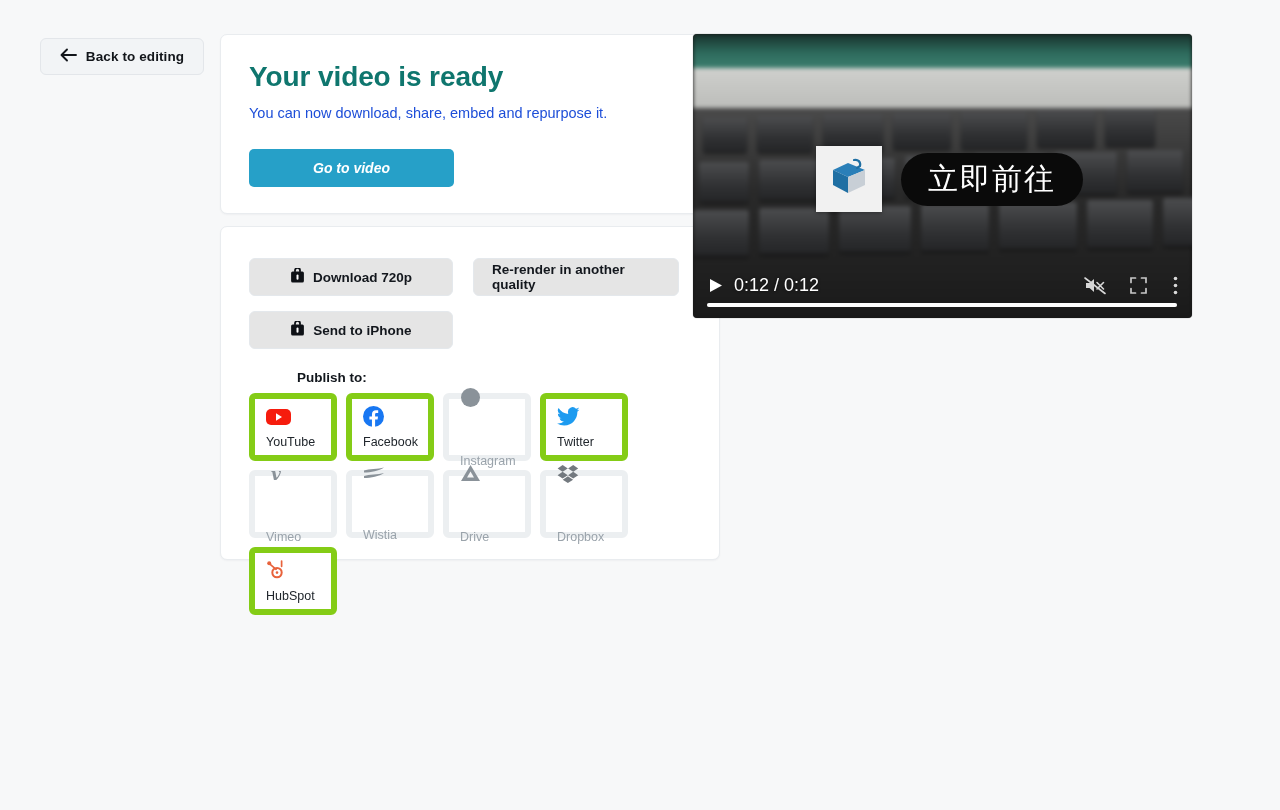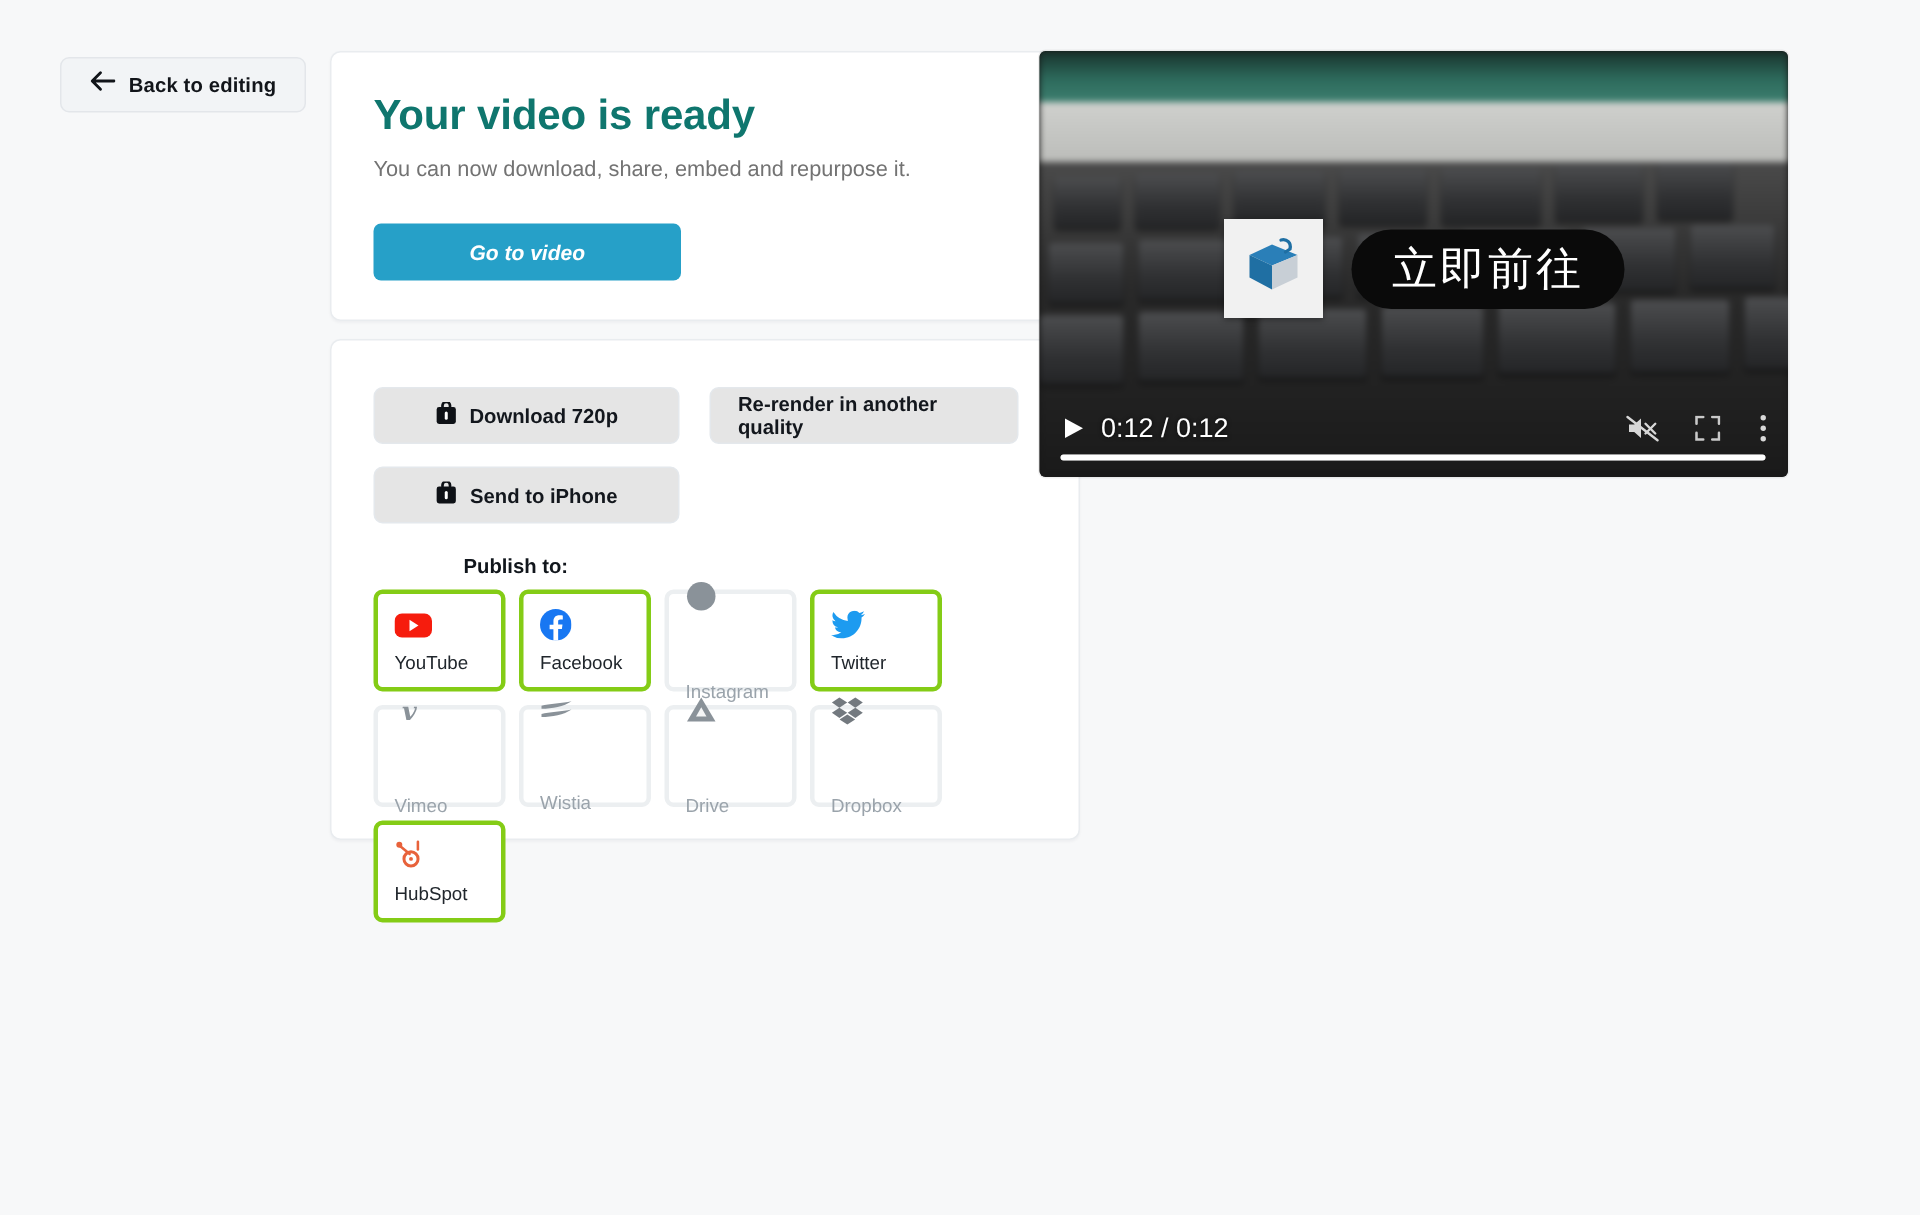--- a/index.html
+++ b/index.html
@@ -37,21 +37,21 @@
   }
   #card-ready { left: 220px; top: 34px; width: 500px; height: 180px; }
   #card-actions { left: 220px; top: 226px; width: 500px; height: 334px; }
 
   .card-title {
     position: absolute; left: 28px; top: 26px;
     font-size: 28px; font-weight: 700; color: #0f766e; letter-spacing: -.1px;
   }
   .card-sub {
     position: absolute; left: 28px; top: 70px;
-    font-size: 14.5px; color: #737373; text-align: right;
+    font-size: 14.5px; color: #1d4ed8; text-align: right;
   }
   .primary-btn {
     position: absolute; left: 28px; top: 114px;
     width: 205px; height: 38px;
     background: #26a0c8;
     border: none; border-radius: 5px;
     color: #ffffff; font-size: 14px; font-weight: 700;
     font-family: "Liberation Sans", sans-serif;
     cursor: pointer;
     display: flex; align-items: center; justify-content: center; font-style: italic;
@@ -68,31 +68,31 @@
     cursor: pointer;
     font-size: 13.5px; font-weight: 700; color: #13171d;
     padding: 0 18px;
   }
   #btn-download { left: 28px; top: 31px; width: 204px; }
   #btn-rerender { left: 252px; top: 31px; width: 206px; }
   #btn-iphone   { left: 28px; top: 84px; width: 204px; }
 
   
   .publish-label {
-    position: absolute; left: 40px; top: 143px;
+    position: absolute; left: 28px; top: 143px;
     font-size: 13.5px; font-weight: 700; color: #11161c; padding-left: 48px;
   }
   .tiles {
     position: absolute; left: 28px; top: 166px;
     display: flex; flex-wrap: wrap; gap: 9px; width: 444px;
   }
   .tile {
     width: 88px; height: 68px;
     background: #fff;
-    border: 3px solid #84cc16;
+    border: 6px solid #84cc16;
     border-radius: 6px;
     display: flex; flex-direction: column; align-items: flex-start;
     justify-content: center; gap: 7px;
     padding-left: 11px;
     cursor: pointer;
   }
   .tile .tname { font-size: 12.5px; color: #20262c; }
   .tile.disabled { border-color: #eceff1; gap: 46px; }
   .tile.disabled .tname { color: #9aa3ab; }
   .tile .ico { height: 22px; display: flex; align-items: center; }

